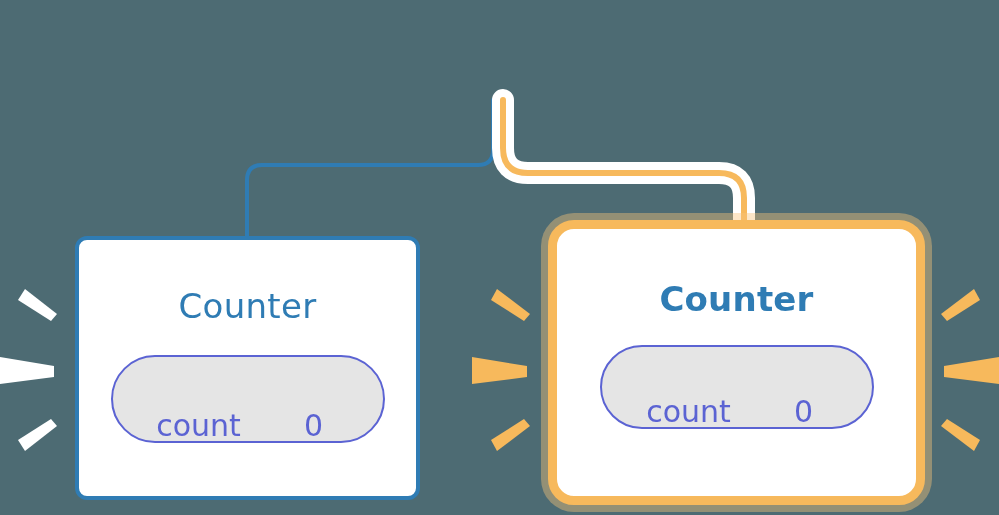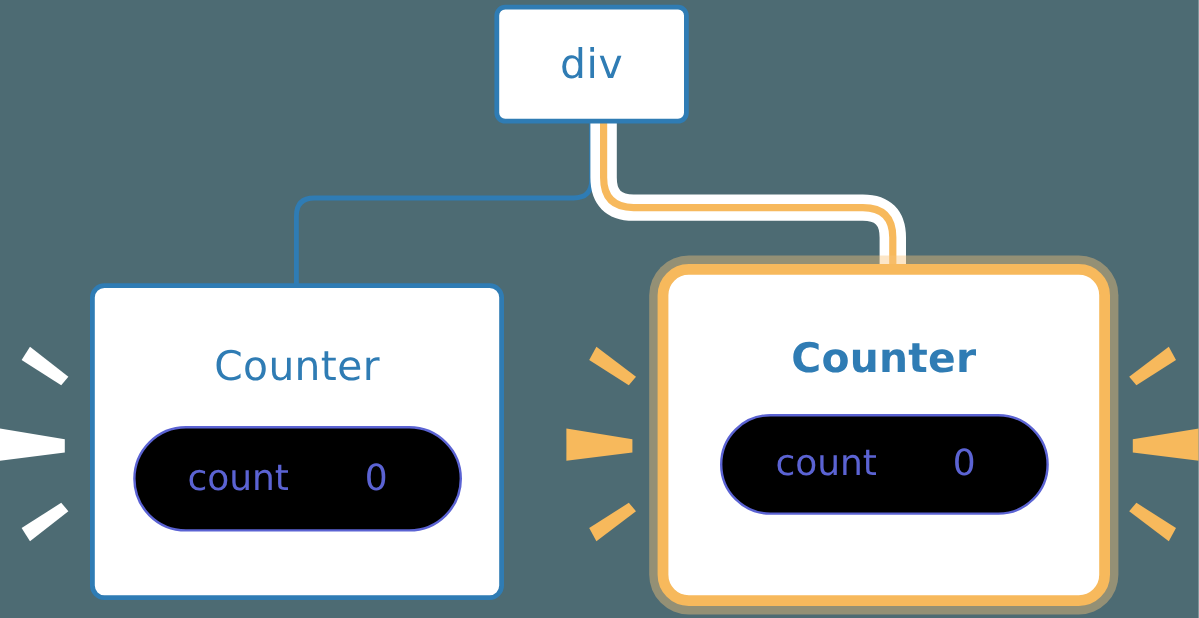--- a/index.html
+++ b/index.html
@@ -46,23 +46,23 @@
   .node-counter-right{
     left:565px;top:237px;width:343px;height:251px;
     border-radius:10px;background:#ffffff;border:0;
   }
   .node-counter-right .title{
     font-size:34px;color:#2f7cb4;font-weight:700;
     margin-top:45px;line-height:1;letter-spacing:.2px;
   }
 
   .pill{
-    position:relative;display:flex;align-items:center;
+    position:relative;display:flex;align-items:flex-end;
     border:2px solid #5b63d3;border-radius:999px;
-    background:#000000;overflow:hidden;
+    background:#e5e5e5;overflow:hidden;
   }
   .pill .cell{
     display:flex;align-items:center;justify-content:center;
     color:#5b63d3;font-size:30px;font-weight:400;line-height:1;
   }
   .pill .cell-key{width:150px;padding-left:22px;box-sizing:border-box;}
   .pill .cell-sep{width:2px;background:#5b63d3;}
   .pill .cell-val{width:98px;}
 
   .pill-left{width:270px;height:84px;margin-top:32px;}
@@ -95,23 +95,20 @@
       <path d="M 472 357 L 527 366 L 527 377 L 472 384 Z"></path>
       <path d="M 491 440 L 524 419 L 530 426 L 497 451 Z"></path>
     </g>
     <g fill="#f7b95c">
       <path d="M 974 289 L 941 314 L 947 321 L 980 300 Z"></path>
       <path d="M 999 357 L 944 366 L 944 377 L 999 384 Z"></path>
       <path d="M 980 440 L 947 419 L 941 426 L 974 451 Z"></path>
     </g>
   </svg>
 
-  <div class="node node-div">
-    <div class="title">div</div>
-  </div>
 
   <div class="node node-counter-left">
     <div class="title">Counter</div>
     <div class="pill pill-left">
       <div class="cell cell-key">count</div>
       <div class="cell-sep"></div>
       <div class="cell cell-val">0</div>
     </div>
   </div>
 

